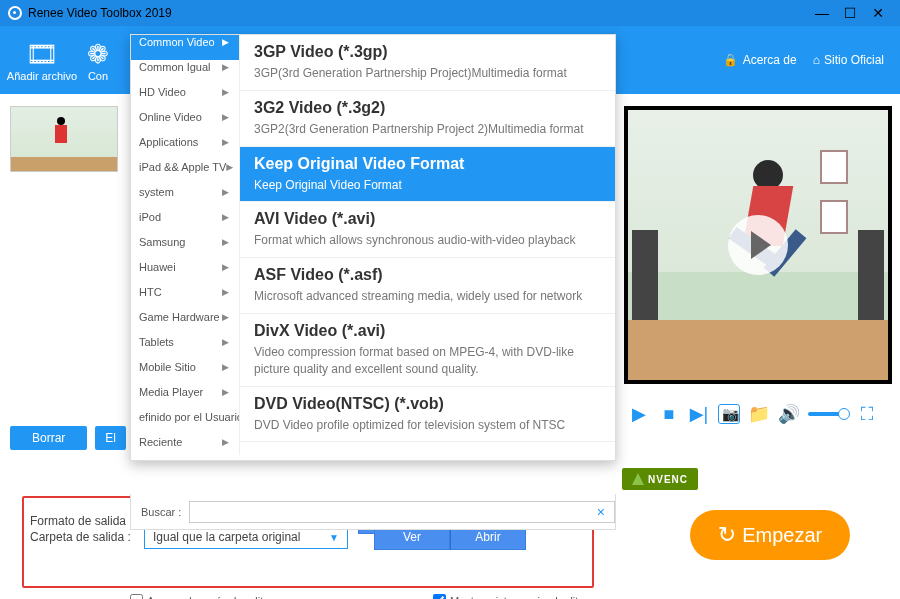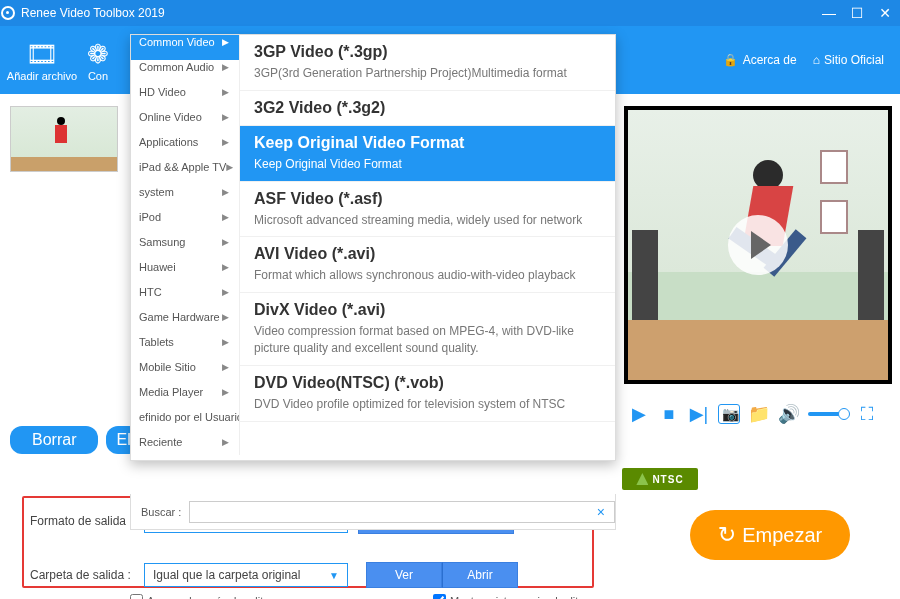--- a/index.html
+++ b/index.html
@@ -1,17 +1,17 @@
 <!DOCTYPE html>
 <html><head>
 <meta charset="utf-8">
 <style>
 *{box-sizing:border-box;margin:0;padding:0;font-family:"Segoe UI",Arial,sans-serif}
 body{background:#f0f0f0;width:900px;height:599px;overflow:hidden;position:relative}
-.titlebar{height:26px;background:#1e88e5;display:flex;align-items:center;padding:0 1px;color:#ffffff;font-size:12px}
+.titlebar{height:26px;background:#1e88e5;display:flex;align-items:center;padding:0 8px;color:#000000;font-size:12px}
 .titlebar .logo{width:14px;height:14px;border-radius:50%;border:2px solid #fff;margin-right:6px;position:relative}
 .titlebar .logo::before{content:"";position:absolute;width:3px;height:3px;background:#fff;border-radius:50%;top:3px;left:3px}
 .titlebar .spacer{flex:1}
 .titlebar .wbtn{width:28px;text-align:center;cursor:pointer;font-size:14px}
 .toolbar{height:68px;background:#2196f3;display:flex;align-items:center;color:#fff;font-size:11px;padding:0 6px;position:relative}
 .tbtn{display:flex;flex-direction:column;align-items:center;justify-content:center;width:72px;height:60px;cursor:pointer}
 .tbtn .ticon{font-size:26px;height:32px;display:flex;align-items:center}
 .toolbar .right{margin-left:auto;display:flex;gap:16px;padding-right:10px}
 .toolbar .rlink{display:flex;align-items:center;gap:4px;font-size:12px;cursor:pointer}
 .main{position:absolute;top:94px;left:0;right:0;bottom:0;background:#fff}
@@ -51,24 +51,24 @@
 .fmtitem .ft{font-size:16px;font-weight:bold;color:#333}
 .fmtitem .fd{font-size:12px;color:#777;margin-top:4px;line-height:1.4}
 .fmtitem.sel .ft,.fmtitem.sel .fd{color:#fff}
 .fmtcol::-webkit-scrollbar{width:14px}
 .fmtcol::-webkit-scrollbar-thumb{background:#ccc;border:3px solid #fff;border-radius:8px}
 .searchrow{position:absolute;left:130px;top:400px;width:486px;height:36px;background:#fff;border:1px solid #ddd;border-top:none;display:flex;align-items:center;padding:0 10px;z-index:50}
 .searchrow label{font-size:11px;color:#555;margin-right:8px}
 .searchrow input{flex:1;height:22px;border:1px solid #ccc;padding:0 6px;font-size:11px}
 .searchrow .clr{color:#2196f3;margin-left:-18px;cursor:pointer;font-size:14px}
 .bottombtns{position:absolute;left:10px;top:332px;display:flex;gap:8px}
-.bottombtns .bb{background:#2196f3;color:#fff;font-size:16px;padding:5px 22px;border-radius:12px;cursor:pointer}
+.bottombtns .bb{background:#2196f3;color:#fff;font-size:12px;padding:5px 22px;border-radius:2px;cursor:pointer}
 .redbox{position:absolute;left:22px;top:402px;width:572px;height:92px;border:2px solid #e53935;border-radius:2px}
 .outrow{position:absolute;left:30px;width:560px;height:30px;display:flex;align-items:center;font-size:12px;color:#444}
-.or1{top:412px}.or2{top:466px}
+.or1{top:412px}.or2{top:428px}
 .outrow .olbl{width:114px}
 .outrow .osel{width:204px;height:24px;border:1px solid #2196f3;display:flex;align-items:center;justify-content:space-between;padding:0 8px;background:#fff;cursor:pointer;font-size:12px}
 .outrow .osel .oarr{color:#2196f3;font-size:10px}
 .outrow .obtn{background:#4a8ff0;color:#fff;height:26px;display:flex;align-items:center;justify-content:center;font-size:12px;cursor:pointer;border:1px solid #3a7fe0}
 .checks{position:absolute;left:130px;top:500px;display:flex;gap:160px;font-size:11px;color:#555}
 .checks label{display:flex;align-items:center;gap:4px;cursor:pointer}
 .checks input{width:13px;height:13px}
 .nvenc{position:absolute;right:202px;top:374px;width:76px;height:22px;background:#5a8a00;color:#fff;font-size:10px;font-weight:bold;display:flex;align-items:center;justify-content:center;border-radius:2px;letter-spacing:1px}
 .nvenc::before{content:"";width:12px;height:12px;background:#8bc34a;margin-right:4px;clip-path:polygon(0 100%,50% 0,100% 100%)}
 .startbtn{position:absolute;right:50px;top:416px;width:160px;height:50px;background:#ff9800;border-radius:25px;color:#fff;font-size:20px;display:flex;align-items:center;justify-content:center;cursor:pointer;gap:6px}
@@ -144,21 +144,21 @@
     <span class="pc">⛶</span>
   </div>
 
   <div class="dropdown">
     <div class="catcol" id="catcol">
         <div class="catitem sel">
           <span>Common Video</span>
           <span class="arr">▶</span>
         </div>
         <div class="catitem">
-          <span>Common Audio</span>
+          <span>Common Igual</span>
           <span class="arr">▶</span>
         </div>
         <div class="catitem">
           <span>HD Video</span>
           <span class="arr">▶</span>
         </div>
         <div class="catitem">
           <span>Online Video</span>
           <span class="arr">▶</span>
         </div>
@@ -214,32 +214,33 @@
           <span class="arr">▶</span>
         </div>
       </div>
     <div class="fmtcol" id="fmtcol">
         <div class="fmtitem">
           <div class="ft">3GP Video (*.3gp)</div>
           <div class="fd">3GP(3rd Generation Partnership Project)Multimedia format</div>
         </div>
         <div class="fmtitem">
           <div class="ft">3G2 Video (*.3g2)</div>
+          <div class="fd">3GP2(3rd Generation Partnership Project 2)Multimedia format</div>
         </div>
         <div class="fmtitem sel">
           <div class="ft">Keep Original Video Format</div>
           <div class="fd">Keep Original Video Format</div>
         </div>
         <div class="fmtitem">
+          <div class="ft">AVI Video (*.avi)</div>
+          <div class="fd">Format which allows synchronous audio-with-video playback</div>
+        </div>
+        <div class="fmtitem">
           <div class="ft">ASF Video (*.asf)</div>
           <div class="fd">Microsoft advanced streaming media, widely used for network</div>
-        </div>
-        <div class="fmtitem">
-          <div class="ft">AVI Video (*.avi)</div>
-          <div class="fd">Format which allows synchronous audio-with-video playback</div>
         </div>
         <div class="fmtitem">
           <div class="ft">DivX Video (*.avi)</div>
           <div class="fd">Video compression format based on MPEG-4, with DVD-like picture quality and excellent sound quality.</div>
         </div>
         <div class="fmtitem">
           <div class="ft">DVD Video(NTSC) (*.vob)</div>
           <div class="fd">DVD Video profile optimized for television system of NTSC</div>
         </div>
       </div>
@@ -266,37 +267,37 @@
     </div>
     <div class="obtn" style="margin-left:10px;width:156px">Ajustes de salida</div>
   </div>
 
   <div class="outrow or2">
     <span class="olbl">Carpeta de salida :</span>
     <div class="osel">
       <span>Igual que la carpeta original</span>
       <span class="oarr">▼</span>
     </div>
-    <div class="obtn" style="margin-left:18px;width:76px">Ver</div>
+    <div class="obtn" style="margin-left:26px;width:76px">Ver</div>
     <div class="obtn" style="width:76px;border-left:1px solid #2a6fd0">Abrir</div>
   </div>
 
   <div class="checks">
     <label>
         <input type="checkbox" style="">
         <span>Apagar después de editar</span>
       </label>
     <label>
         <input type="checkbox" checked="" style="">
         <span>Mostrar vista previa al editar</span>
       </label>
   </div>
 
   <div class="nvenc">
-      <span>NTSC</span>
+      <span>NVENC</span>
     </div>
 
   <div class="startbtn">
     <span class="ref">↻</span>
     <span>Empezar</span>
   </div>
 
 </div>
 
 </body></html>

